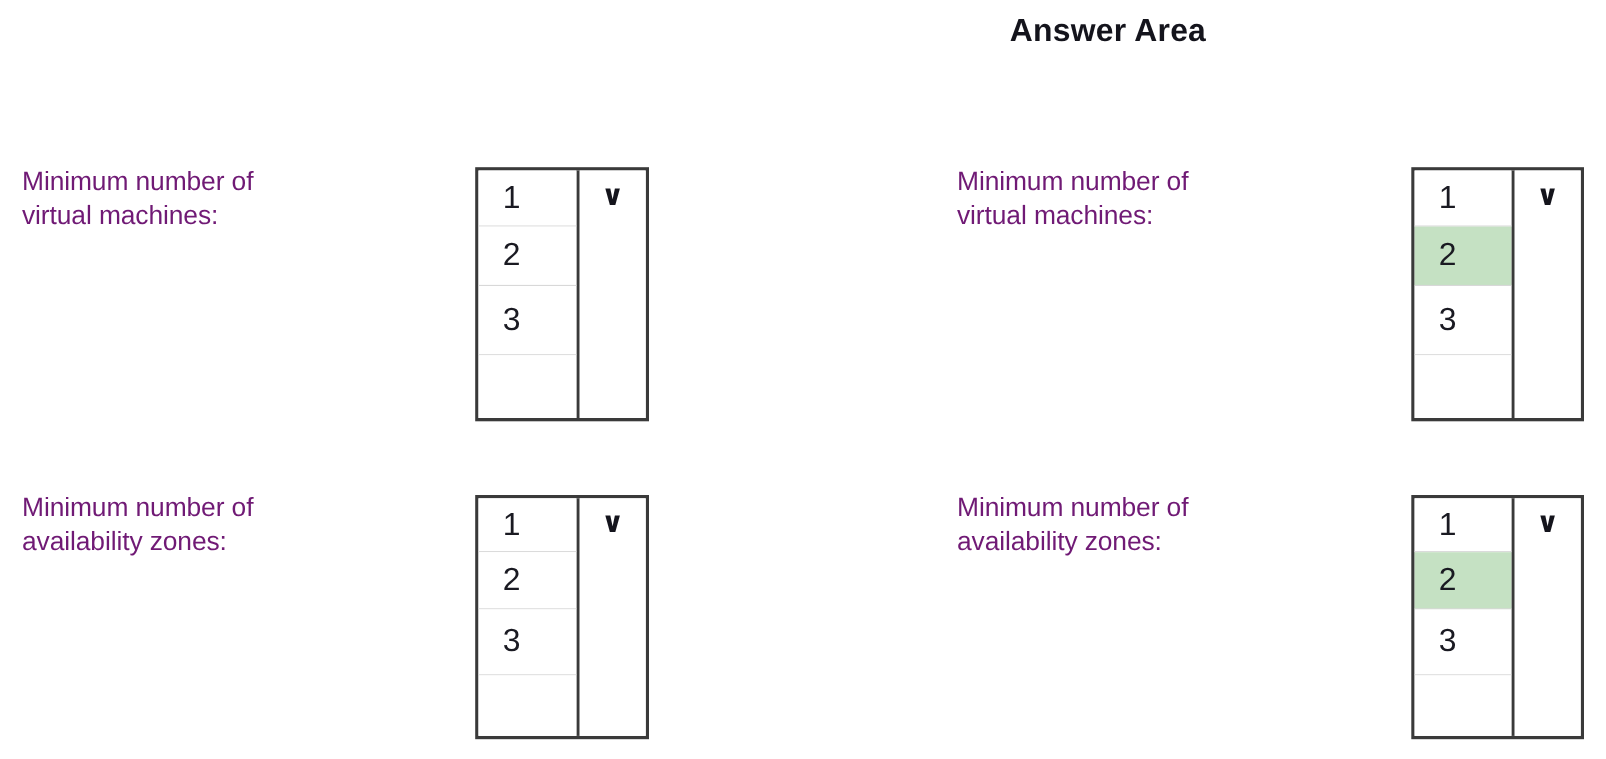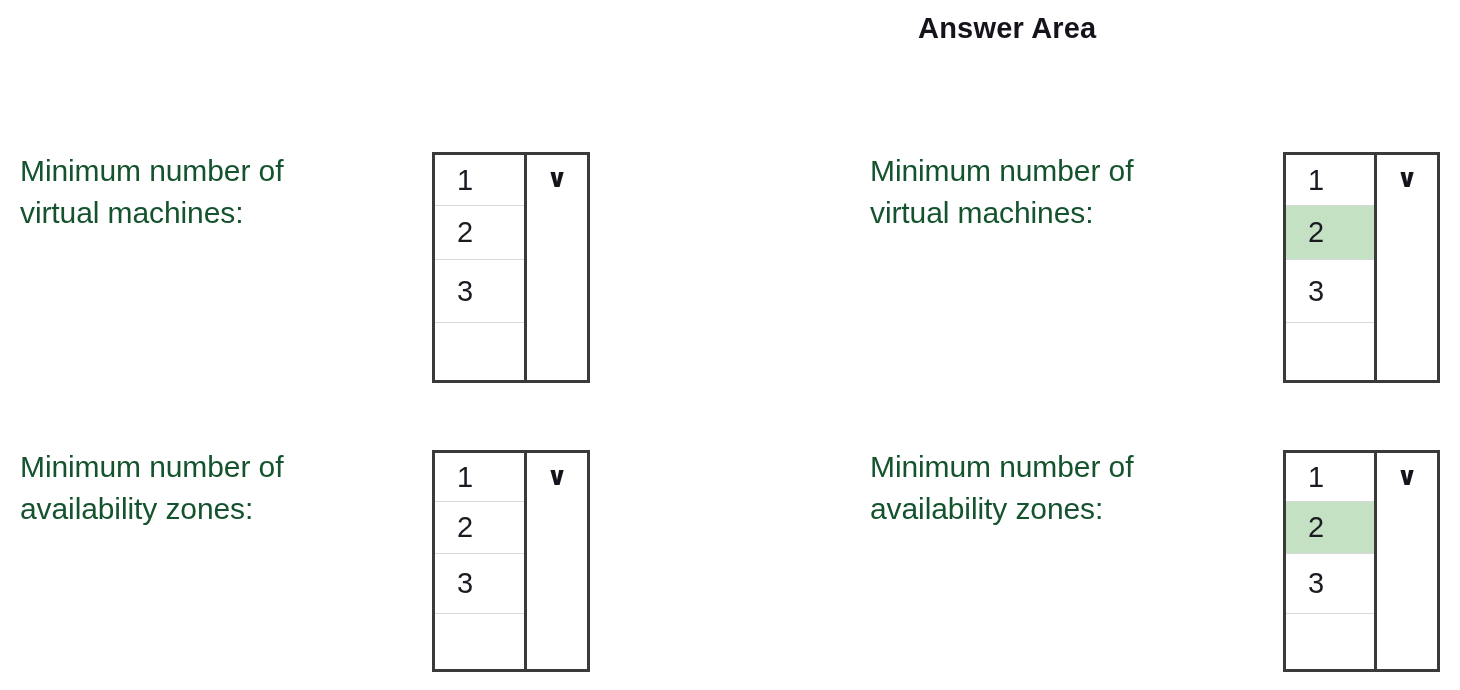--- a/index.html
+++ b/index.html
@@ -25,23 +25,23 @@
     font-size: 29px;
     font-weight: bold;
     letter-spacing: 0.2px;
     color: #14141c;
     white-space: nowrap;
     margin-left: 20px;
   }
 
   .qlabel {
     position: absolute;
-    font-size: 30px;
-    line-height: 42px;
-    color: #14532d;
+    font-size: 24px;
+    line-height: 31px;
+    color: #701a75;
     white-space: pre-line;
     letter-spacing: -0.1px;
   }
 
   
   .dropdown {
     position: absolute;
     box-sizing: border-box;
     border: 3px solid #3a3a3a;
     background: #ffffff;

